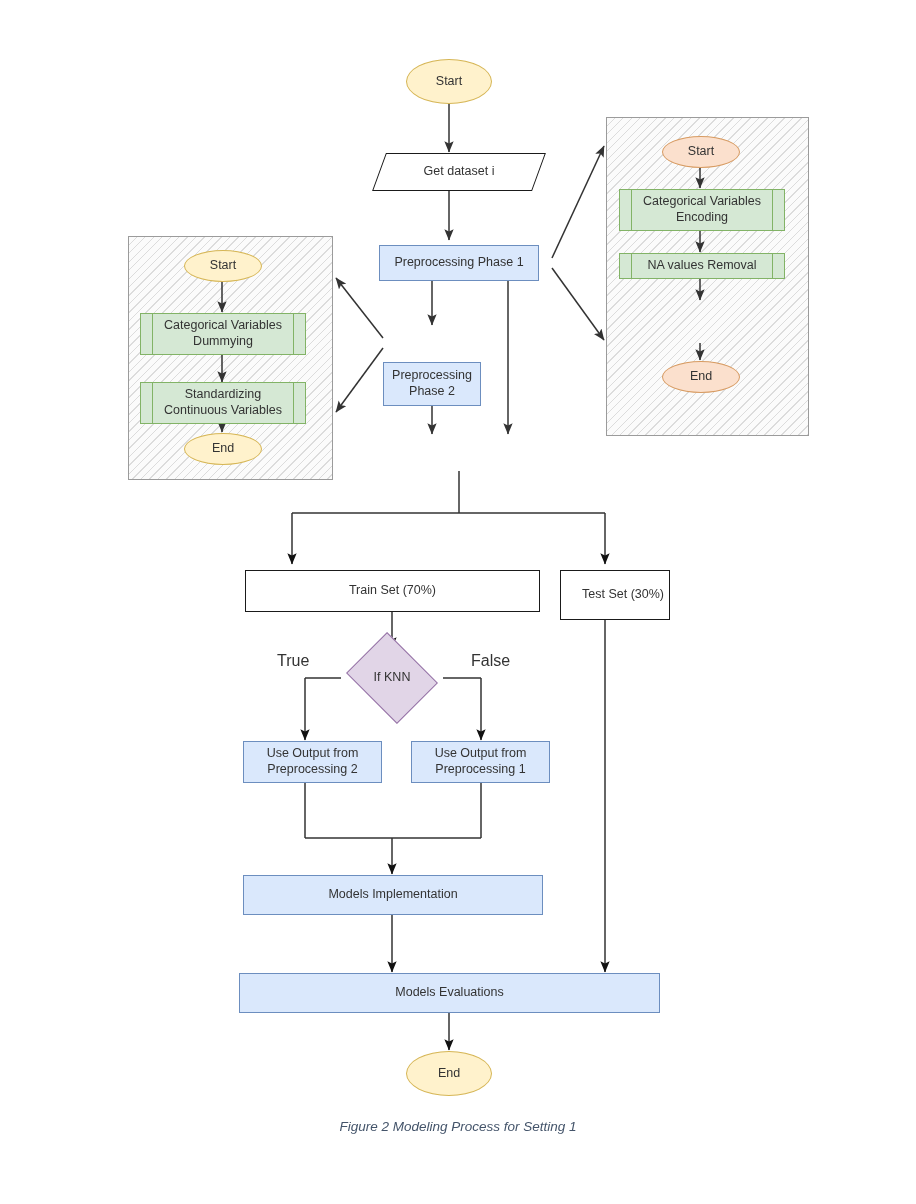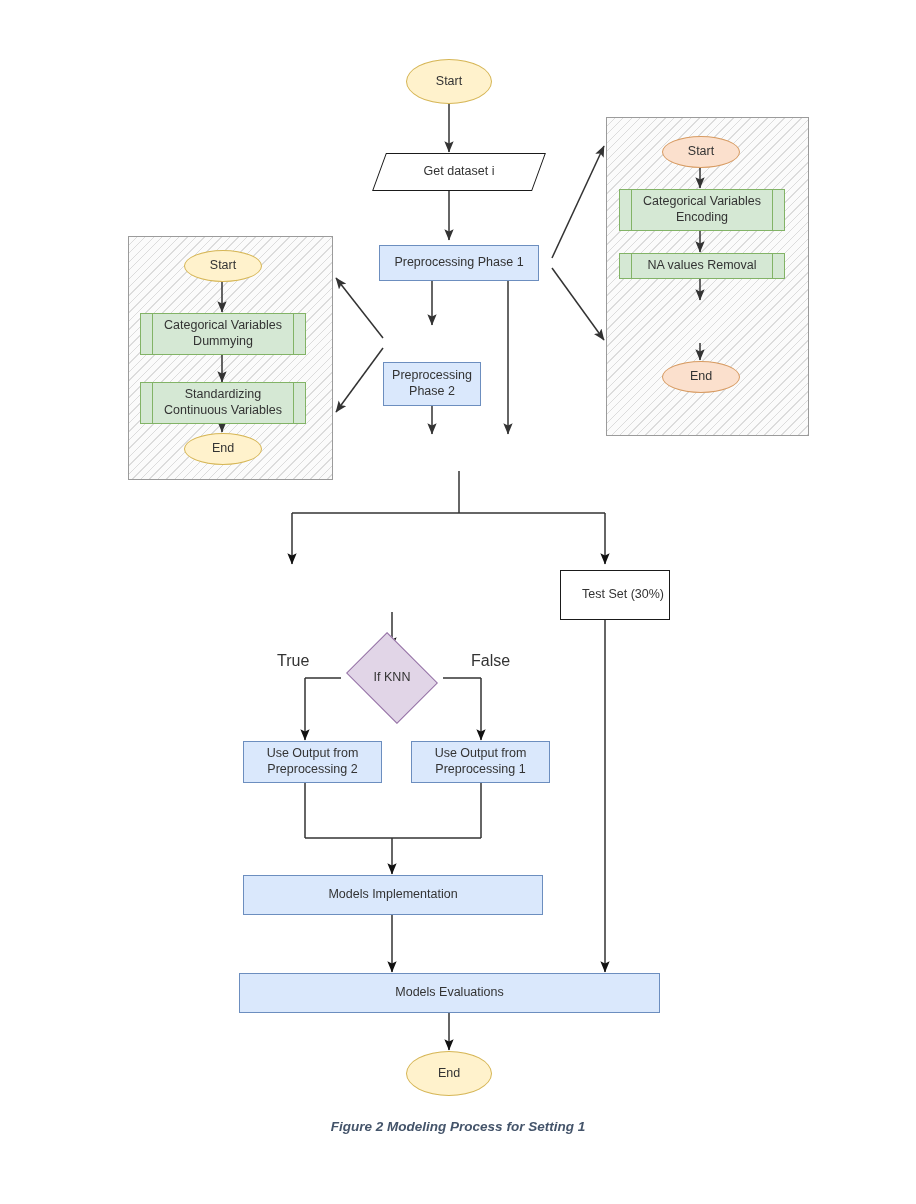--- a/index.html
+++ b/index.html
@@ -124,21 +124,20 @@
   }
   .caption {
     position: absolute;
     width: 916px;
     text-align: center;
     font-family: "Liberation Sans", sans-serif;
     font-style: italic;
     font-size: 13.5px;
     color: #44546a;
     z-index: 5;
-    font-weight: bold;
   }
 </style>
 </head>
 <body>
 
 <div id="canvas">
 
   <div class="container-box" style="left:128px; top:236px; width:205px; height:244px;"></div>
 
   <div class="container-box" style="left:606px; top:117px; width:203px; height:319px;"></div>
@@ -218,20 +217,23 @@
   <div class="node process-blue" style="left:379px; top:245px; width:160px; height:36px;">
     <span>Preprocessing Phase 1</span>
   </div>
 
   <div class="node process-blue" style="left:383px; top:326px; width:98px; height:44px; white-space:pre-line;margin-top:36px;">
     <span style="white-space:pre-line;">Preprocessing
 Phase 2</span>
   </div>
 
 
+  <div class="node process-white" style="left:245px; top:570px; width:295px; height:42px;">
+    <span>Train Set (70%)</span>
+  </div>
 
   <div class="node process-white" style="left:560px; top:570px; width:110px; height:50px;padding-left:16px;">
     <span>Test Set (30%)</span>
   </div>
 
   <div class="node decision" style="left:356px; top:649px; width:72px; height:58px;">
     <span class="dmshape"></span>
     <span class="dmlabel">If KNN</span>
   </div>
 

